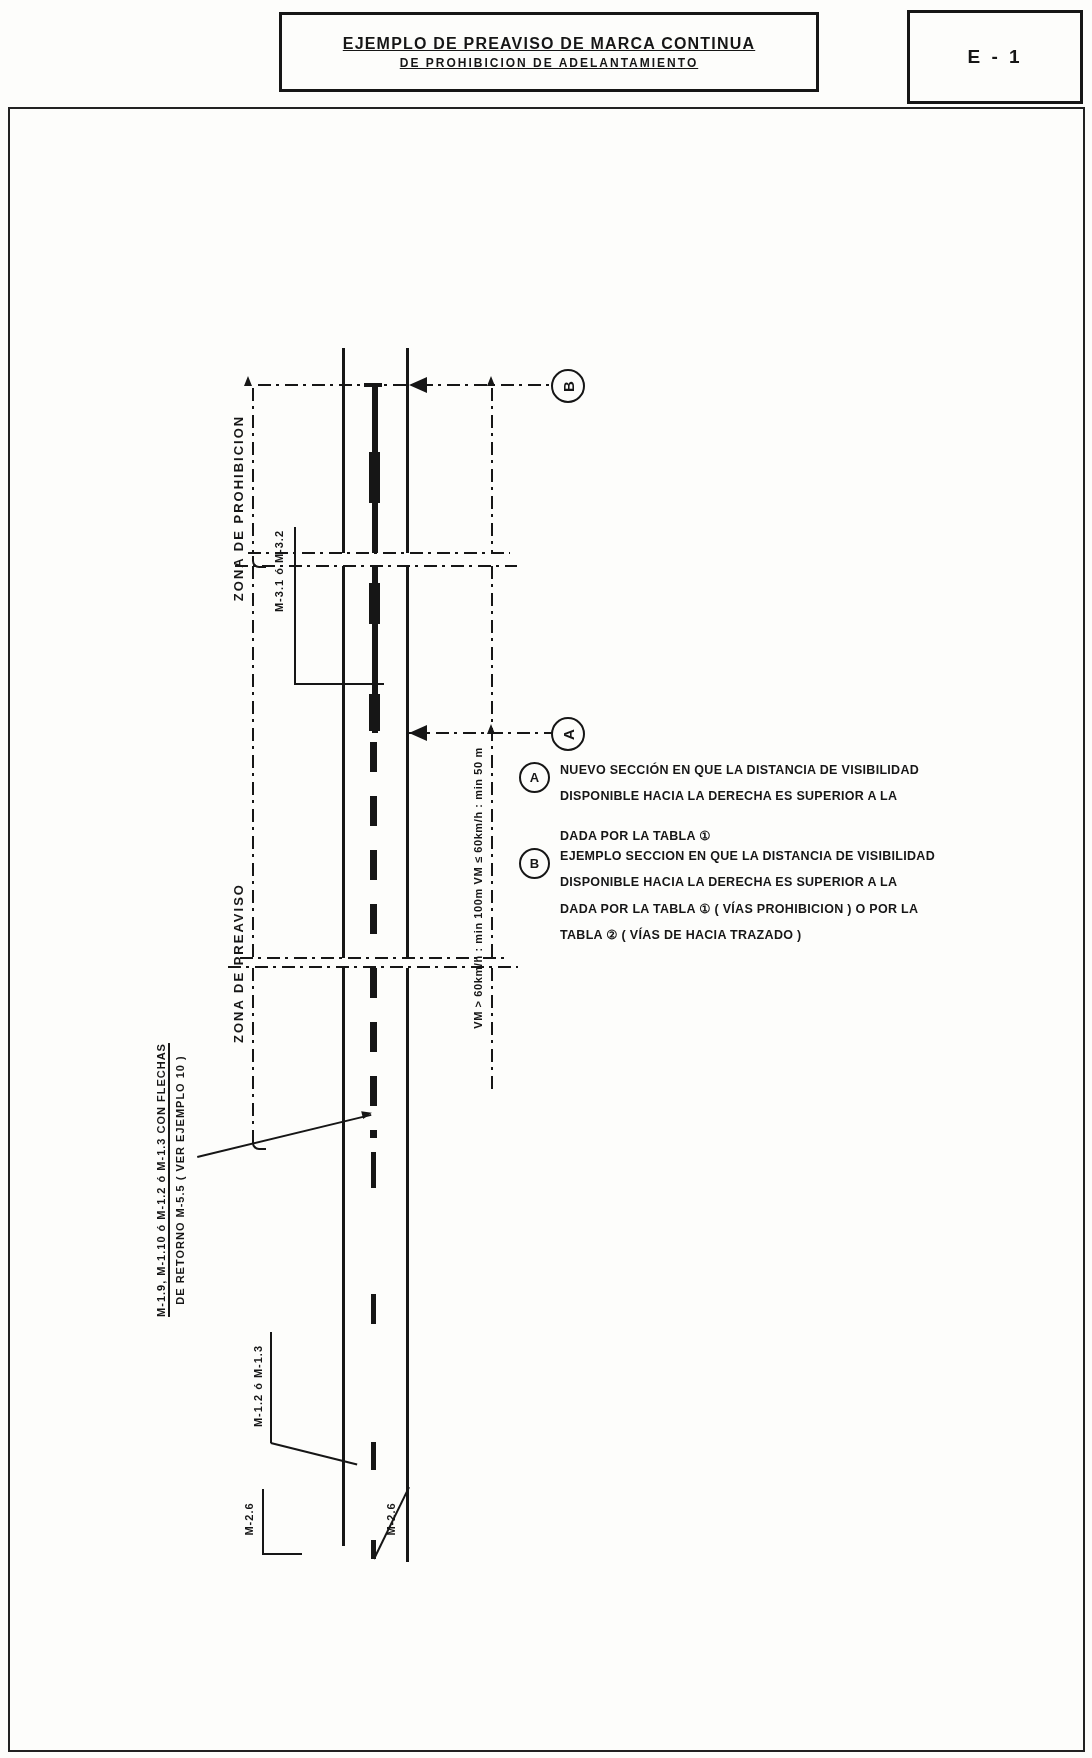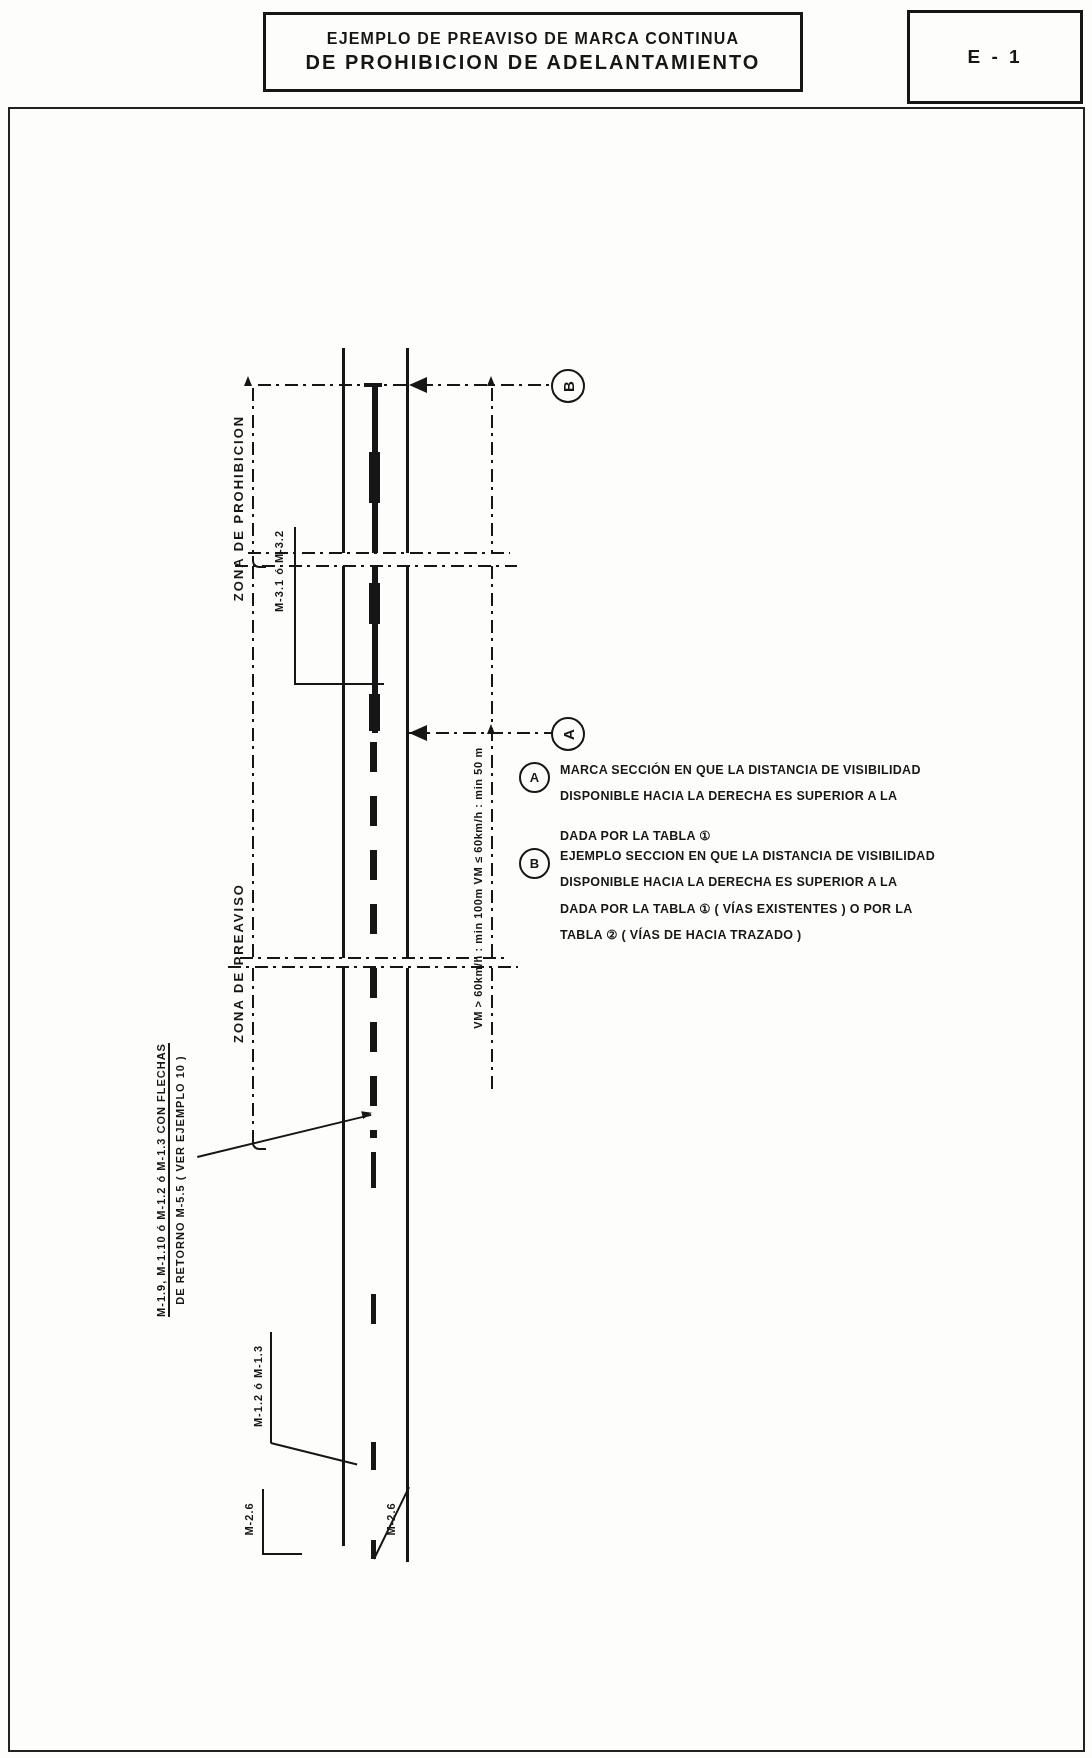--- a/index.html
+++ b/index.html
@@ -27,23 +27,23 @@
   
   .circ{border:2.5px solid #161616;border-radius:50%;display:flex;align-items:center;justify-content:center;font-weight:bold;background:#fdfdfb;}
   .note-line{position:absolute;left:560px;font-size:12.5px;font-weight:bold;letter-spacing:.3px;white-space:nowrap;}
   .leader{border-top:2px solid #161616;}
 </style>
 </head>
 <body>
 
 <div id="canvas">
 
-  <div class="abs box" style="left:263px;top:12px;width:534px;height:74px;">
+  <div class="abs box" style="left:279px;top:12px;width:534px;height:74px;text-decoration:underline;">
     <div style="font-size:16px;font-weight:bold;letter-spacing:1.2px;">EJEMPLO DE PREAVISO DE MARCA CONTINUA</div>
-    <div style="font-size:20px;font-weight:bold;letter-spacing:2px;margin-top:3px;">DE  PROHIBICION  DE ADELANTAMIENTO</div>
+    <div style="font-size:12px;font-weight:bold;letter-spacing:2px;margin-top:3px;">DE  PROHIBICION  DE ADELANTAMIENTO</div>
   </div>
   <div class="abs box" style="left:907px;top:10px;width:170px;height:88px;">
     <div style="font-size:19px;font-weight:bold;letter-spacing:3px;">E - 1</div>
   </div>
 
   <div class="abs" style="left:8px;top:107px;width:1073px;height:1641px;border:2px solid #222;"></div>
 
   <div class="abs ink" style="left:342px;top:348px;width:3px;height:205px;"></div>
   <div class="abs ink" style="left:342px;top:566px;width:3px;height:392px;"></div>
   <div class="abs ink" style="left:342px;top:968px;width:3px;height:578px;"></div>
@@ -117,25 +117,25 @@
 
   <div class="vlabel mlab" style="left:249px;top:1519px;">M-2.6</div>
   <div class="abs" style="left:262px;top:1489px;width:38px;height:64px;border-left:2px solid #161616;border-bottom:2px solid #161616;"></div>
 
   <div class="vlabel mlab" style="left:391px;top:1519px;">M-2.6</div>
   <div class="abs leader" style="left:374px;top:1558px;width:80px;border-top-width:2.5px;transform:rotate(-64deg);transform-origin:left center;"></div>
 
   <div class="abs circ" style="left:519px;top:762px;width:27px;height:27px;border-width:2px;font-size:13px;">
     <span>A</span>
   </div>
-  <div class="note-line" style="top:763px;">MARCA SECCIÓN EN QUE  LA DISTANCIA DE VISIBILIDAD</div>
+  <div class="note-line" style="top:763px;">NUEVO SECCIÓN EN QUE  LA DISTANCIA DE VISIBILIDAD</div>
   <div class="note-line" style="top:789px;">DISPONIBLE HACIA LA DERECHA ES SUPERIOR A  LA</div>
   <div class="note-line" style="top:828px;">DADA POR LA TABLA ①</div>
 
   <div class="abs circ" style="left:519px;top:848px;width:27px;height:27px;border-width:2px;font-size:13px;">
     <span>B</span>
   </div>
   <div class="note-line" style="top:849px;">EJEMPLO SECCION EN QUE LA DISTANCIA DE VISIBILIDAD</div>
   <div class="note-line" style="top:875px;">DISPONIBLE HACIA LA DERECHA ES SUPERIOR A  LA</div>
-  <div class="note-line" style="top:901px;">DADA POR LA TABLA ① ( VÍAS EXISTENTES ) O  POR LA</div>
+  <div class="note-line" style="top:901px;">DADA POR LA TABLA ① ( VÍAS PROHIBICION ) O  POR LA</div>
   <div class="note-line" style="top:927px;">TABLA ② ( VÍAS DE HACIA TRAZADO )</div>
 
 </div>
 
 </body></html>

